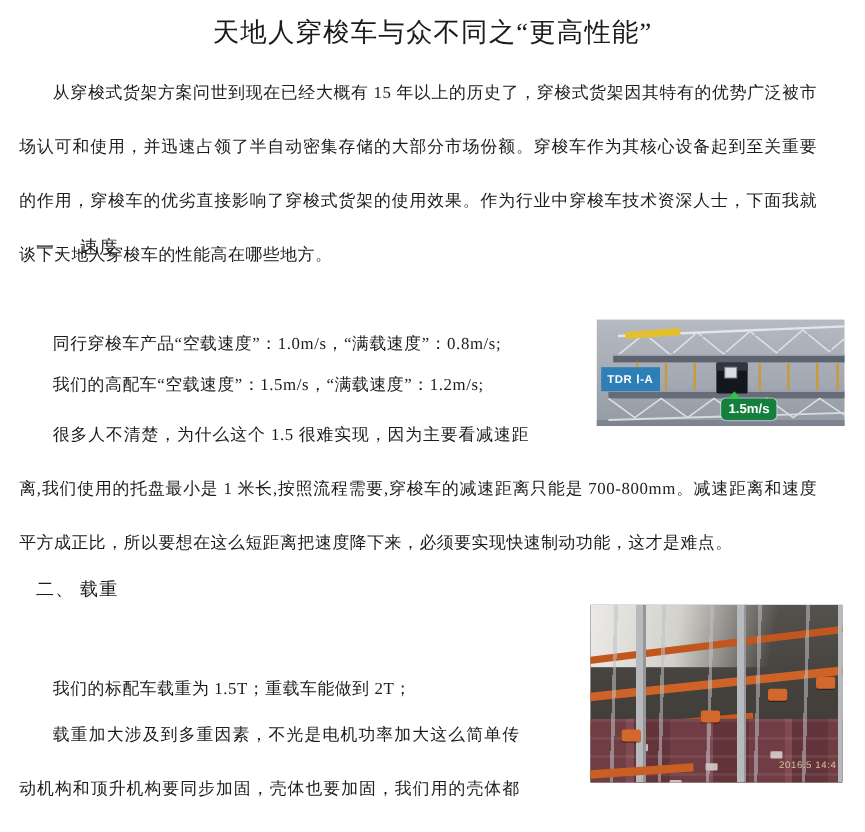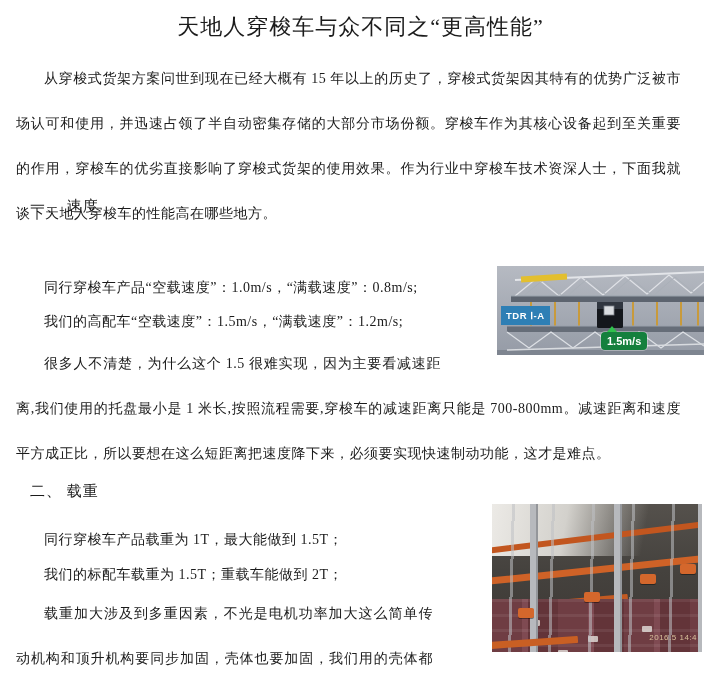--- a/index.html
+++ b/index.html
@@ -101,21 +101,20 @@
 
   <div class="para indent" style="top:265px;">同行穿梭车产品“空载速度”：1.0m/s，“满载速度”：0.8m/s;</div>
   <div class="para indent" style="top:299px;">我们的高配车“空载速度”：1.5m/s，“满载速度”：1.2m/s;</div>
 
   <div class="para indent" style="top:341px;">
     <span class="wrap-spacer sp-speed"></span><span>很多人不清楚，为什么这个 1.5 很难实现，因为主要看减速距离,我们使用的托盘最小是 1 米长,按照流程需要,穿梭车的减速距离只能是 700-800mm。减速距离和速度平方成正比，所以要想在这么短距离把速度降下来，必须要实现快速制动功能，这才是难点。</span>
   </div>
 
   <div class="heading" style="top:482px;">二、 载重</div>
 
-  <div class="para indent" style="top:517px;">同行穿梭车产品载重为 1T，最大能做到 1.5T；</div>
   <div class="para indent" style="top:552px;">我们的标配车载重为 1.5T；重载车能做到 2T；</div>
 
   <div class="para indent" style="top:591px;">
     <span class="wrap-spacer sp-load"></span><span>载重加大涉及到多重因素，不光是电机功率加大这么简单传动机构和顶升机构要同步加固，壳体也要加固，我们用的壳体都是 8mm 的钢板。</span>
   </div>
 
   <div class="fig1">
     <svg width="207" height="89" viewBox="0 0 207 89">
       <defs>
         <linearGradient id="bgg" x1="0" y1="0" x2="0" y2="1">

